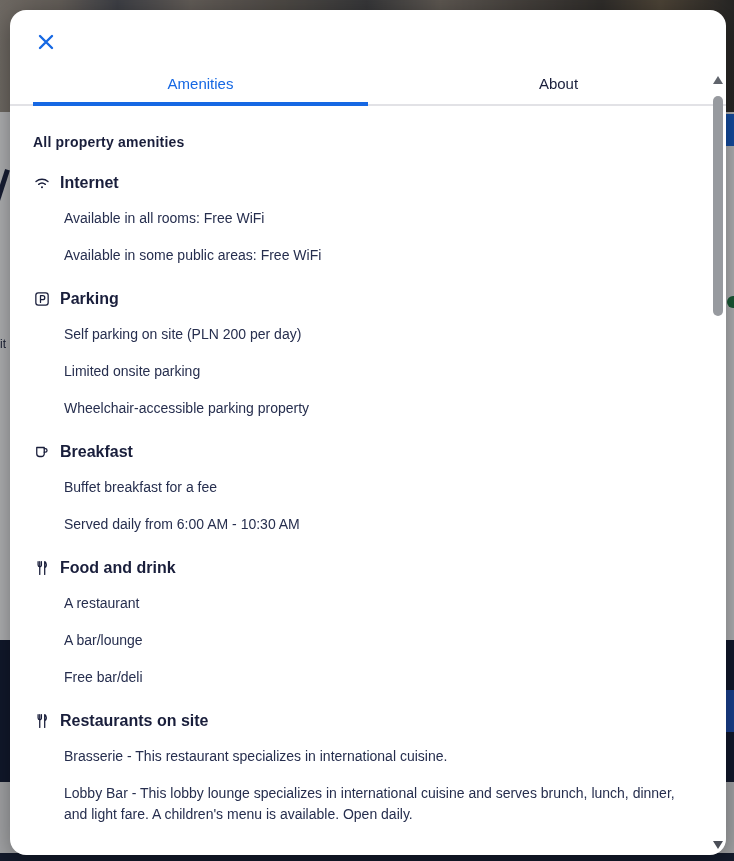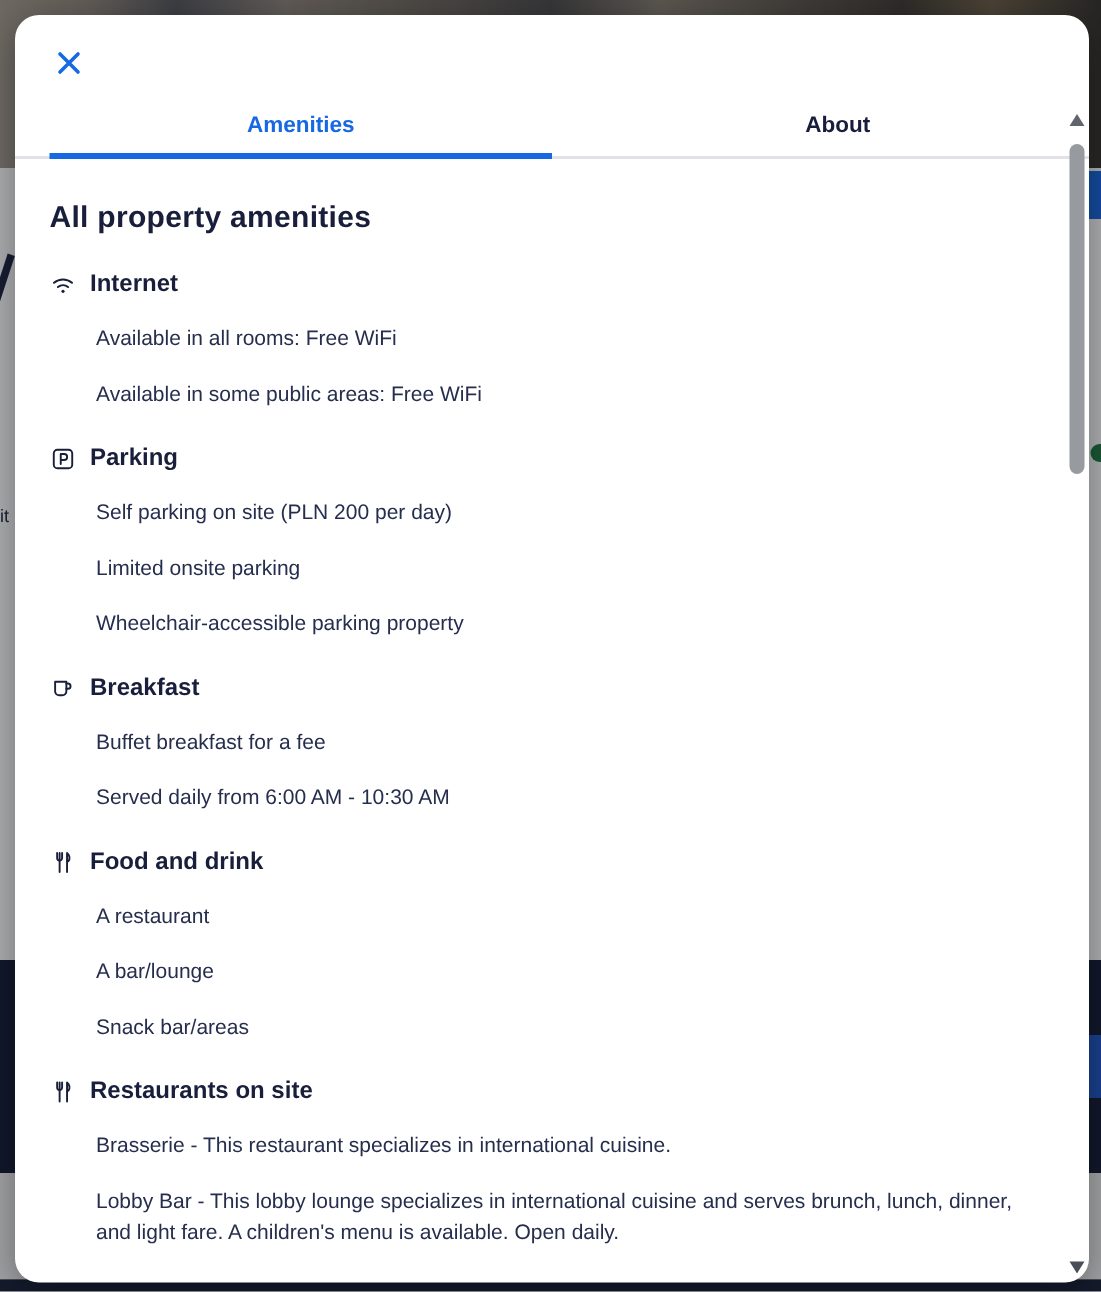--- a/index.html
+++ b/index.html
@@ -37,33 +37,33 @@
     background:none;border:none;padding:4px;cursor:pointer;color:#1668e3;
   }
   .close-btn svg{display:block;}
 
   .tabs{
     position:absolute;left:0;top:52px;width:100%;height:44px;
     display:flex;border-bottom:2px solid #e2e2e6;box-sizing:border-box;
   }
   .tab{
     flex:1 1 50%;display:flex;align-items:center;justify-content:center;
-    font-size:15px;font-weight:bold;color:#191e3b;cursor:pointer;position:relative;margin-left:23px;
+    font-size:15px;font-weight:normal;color:#191e3b;cursor:pointer;position:relative;margin-left:23px;
   }
   .tab.active{color:#1668e3;}
   .tab.active::after{
     content:"";position:absolute;left:0;right:0;bottom:-2px;height:4px;background:#1668e3;
   }
 
   .content{
     position:absolute;left:0;top:96px;right:14px;bottom:0;
     padding:28px 14px 10px 23px;overflow:hidden;box-sizing:border-box;
   }
   .page-title{
-    margin:0 0 4px 0;font-size:20px;font-weight:bold;color:#191e3b;letter-spacing:.2px;
+    margin:0 0 4px 0;font-size:14px;font-weight:bold;color:#191e3b;letter-spacing:.2px;
   }
   .amenity{margin-top:24px;}
   .sec-head{display:flex;align-items:flex-end;gap:9px;}
   .sec-head .icon{width:18px;height:18px;color:#191e3b;flex:0 0 18px;display:flex;}
   .sec-head h3{margin:0;font-size:16px;font-weight:bold;color:#191e3b;}
   .item{
     margin:16px 0 16px 0;padding-left:31px;
     font-size:14px;line-height:1.5;color:#262e4e;max-width:625px;
   }
 
@@ -173,21 +173,21 @@
           <svg viewBox="0 0 24 24" width="18" height="18" fill="none" stroke="currentColor" stroke-width="1.7" stroke-linecap="round" stroke-linejoin="round">
             <path d="M6.8 3.5v4.6a2.2 2.2 0 0 0 4.4 0V3.5"></path>
             <path d="M9 3.5V20.5"></path>
             <path d="M15.6 20.5v-17c2.3 1.6 2.9 5.2 1.2 7.4h-1.2"></path>
           </svg>
         </span>
         <h3>Food and drink</h3>
       </div>
       <p class="item">A restaurant</p>
       <p class="item">A bar/lounge</p>
-      <p class="item">Snack bar/areas</p>
+      <p class="item">Free bar/deli</p>
     </section>
 
     <section class="amenity">
       <div class="sec-head">
         <span class="icon">
           <svg viewBox="0 0 24 24" width="18" height="18" fill="none" stroke="currentColor" stroke-width="1.7" stroke-linecap="round" stroke-linejoin="round">
             <path d="M6.8 3.5v4.6a2.2 2.2 0 0 0 4.4 0V3.5"></path>
             <path d="M9 3.5V20.5"></path>
             <path d="M15.6 20.5v-17c2.3 1.6 2.9 5.2 1.2 7.4h-1.2"></path>
           </svg>

